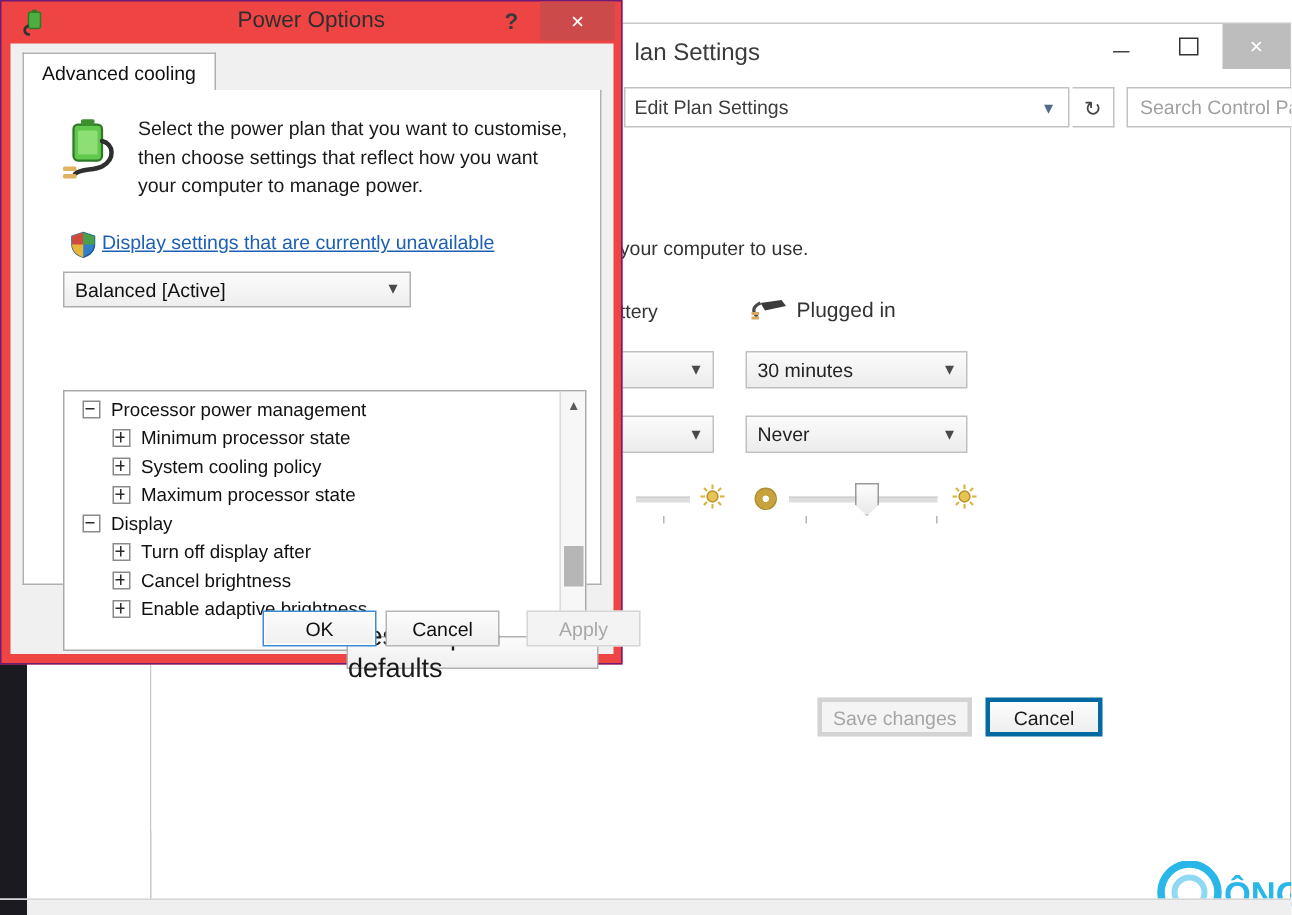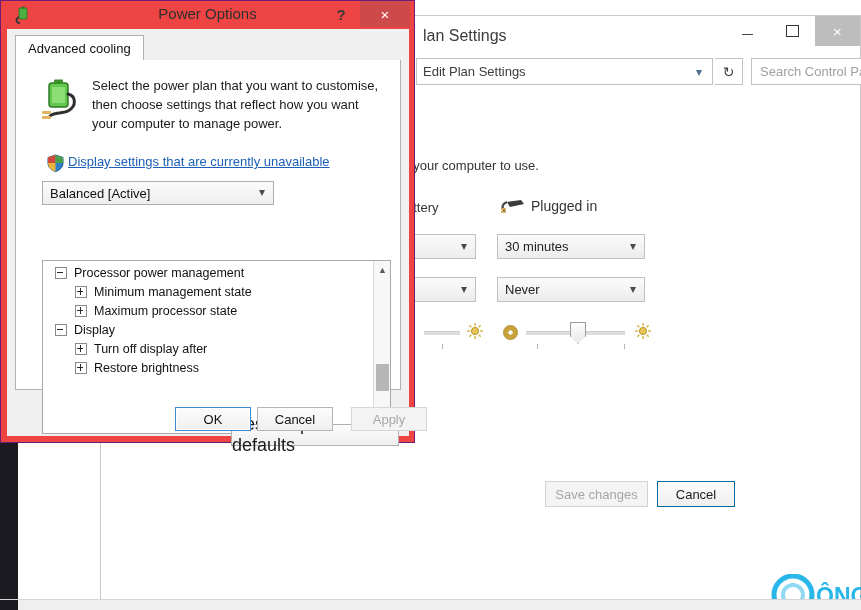--- a/index.html
+++ b/index.html
@@ -127,25 +127,25 @@
   }
   .tick { position:absolute; top:24px; width:1px; height:5px; background:#b5b5b5; }
   .dotcircle {
     position:absolute; top:5px; width:13px; height:13px; border-radius:50%;
     background: radial-gradient(circle at 50% 50%, #ffffff 0 22%, #c8a23c 25% 100%);
     border:1px solid #b08f33;
   }
 
   .cp-btn {
     position:absolute; height:26px;
-    border:1px solid #0369a1;
+    border:3px solid #0369a1;
     background: linear-gradient(#fdfdfd,#eeeeee);
     box-sizing:border-box;
     font-size:13px; color:#1b1b1b;
-    display:flex; align-items:center; justify-content:center;margin-top:16px;
+    display:flex; align-items:center; justify-content:center;
   }
   .cp-btn.disabled { color:#a6a6a6; border-color:#d3d3d3; background:#f4f4f4;}
 
   
   .watermark { position:absolute; left:670px; top:558px; width:180px; height:42px; }
   .wm-bottomtext {
     position:absolute; left:658px; top:601px;
     font-size:10px; font-weight:bold; color:#1e6fd9;
     letter-spacing:0.5px; white-space:nowrap;
     overflow:hidden; height:9px;
@@ -472,37 +472,45 @@
         </div>
 
         <div class="tree">
           <div class="tree-list" id="tree-list">
               <div class="tnode lvl0">
                 <span class="pm"></span>
                 <span>Processor power management</span>
               </div>
               <div class="tnode lvl1">
                 <span class="pm plus"></span>
-                <span>Minimum management state</span>
+                <span>Minimum processor state</span>
+              </div>
+              <div class="tnode lvl1">
+                <span class="pm plus"></span>
+                <span>System cooling policy</span>
               </div>
               <div class="tnode lvl1">
                 <span class="pm plus"></span>
                 <span>Maximum processor state</span>
               </div>
               <div class="tnode lvl0">
                 <span class="pm"></span>
                 <span>Display</span>
               </div>
               <div class="tnode lvl1">
                 <span class="pm plus"></span>
                 <span>Turn off display after</span>
               </div>
               <div class="tnode lvl1">
                 <span class="pm plus"></span>
-                <span>Restore brightness</span>
+                <span>Cancel brightness</span>
+              </div>
+              <div class="tnode lvl1">
+                <span class="pm plus"></span>
+                <span>Enable adaptive brightness</span>
               </div>
             </div>
           <div class="tscroll">
             <div class="tsb-arrow up">▲</div>
             <div class="tsb-thumb"></div>
             <div class="tsb-arrow down">▼</div>
           </div>
         </div>
 
         <div class="restore-btn">Restore plan defaults</div>

